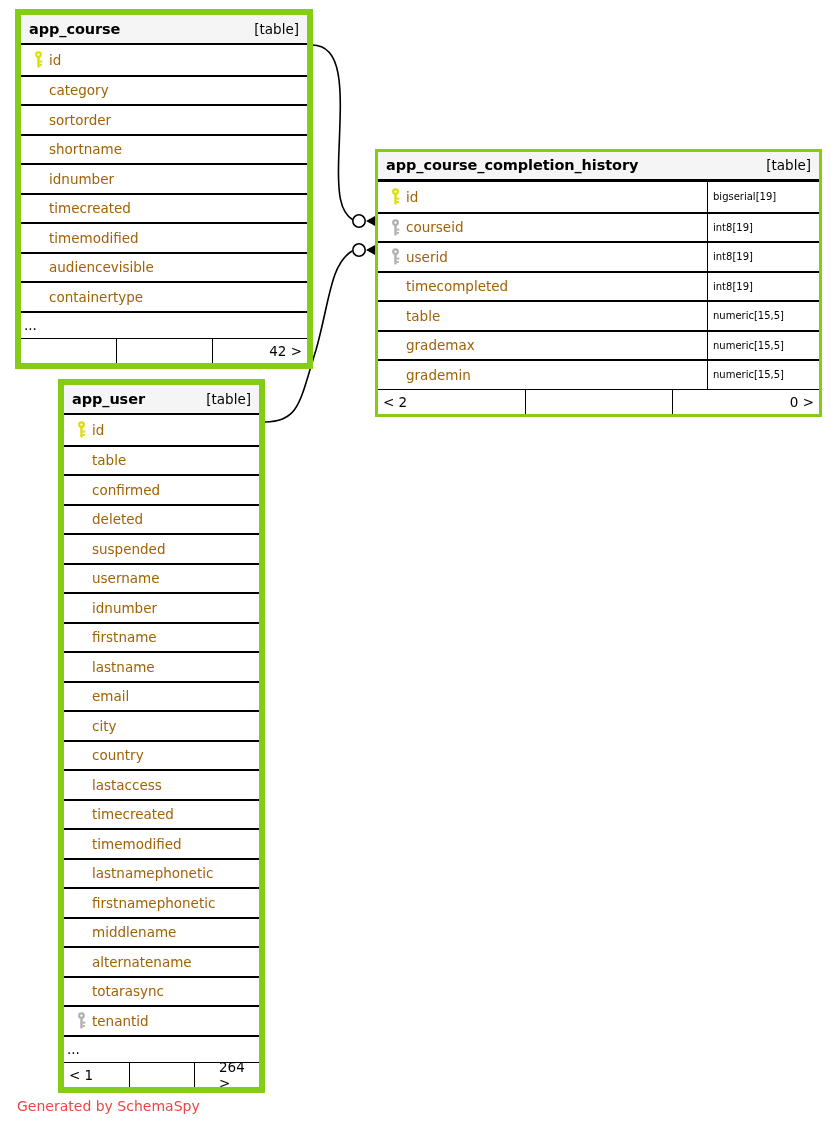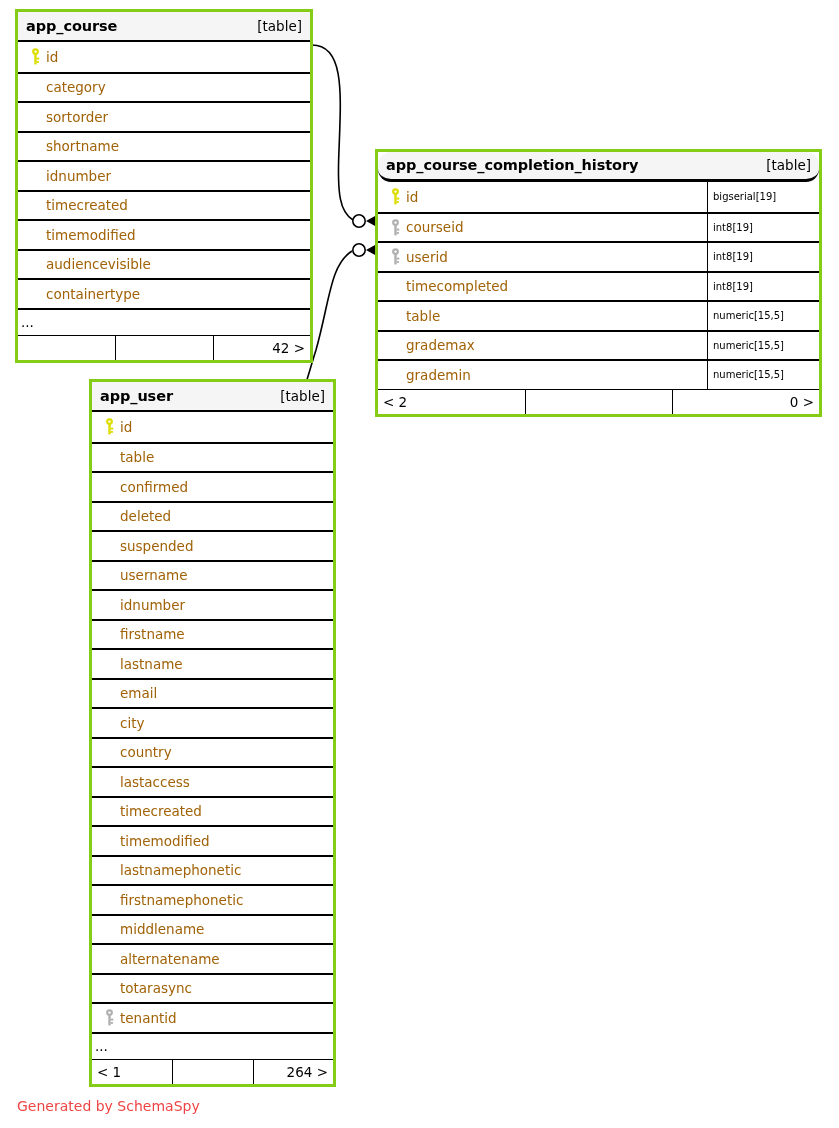--- a/index.html
+++ b/index.html
@@ -22,35 +22,35 @@
     left: 0; top: 0;
     width: 839px; height: 1128px;
     pointer-events: none;
     z-index: 1;
   }
 
   
   .table-box {
     position: absolute;
     background: #ffffff;
-    border: 3px solid #84cc16;
+    border: 6px solid #84cc16;
     z-index: 2;
   }
   .table-box.thick { border-width: 3px; }
 
   .tbl-header {
     display: flex;
     align-items: center;
     justify-content: space-between;
     background: #f5f5f5;
     border-bottom: 2px solid #000000;
     padding: 4px 8px 5px 8px;
     height: 30px;
   }
-  .thick > .tbl-header { border-bottom-width: 3px; border-radius: 13px; }
+  .thick > .tbl-header { border-bottom-width: 3px; }
   .tbl-name {
     font-weight: bold;
     font-size: 14.5px;
     color: #000000;
     letter-spacing: -0.1px;
   }
   .tbl-tag {
     font-size: 13.5px;
     color: #000000;
   }
@@ -314,21 +314,21 @@
           <div class="col-type">numeric[15,5]</div>
         </div>
         <div class="tbl-footer">
           <div class="foot-cell left">&lt; 2</div>
           <div class="foot-cell"></div>
           <div class="foot-cell right">0 &gt;</div>
         </div>
       </div>
   </div>
 
-  <div class="table-box" id="tbl-app_user" style="left:58px; top:379px; width:247px;margin-left:31px;">
+  <div class="table-box" id="tbl-app_user" style="left:58px; top:379px; width:207px;">
     <div class="tbl-header">
       <span class="tbl-name">app_user</span>
       <span class="tbl-tag">[table]</span>
     </div>
     <div>
         <div class="col-row">
           <div class="col-name">
             <span class="keyslot">
               <svg width="11" height="17" viewBox="0 0 11 17">
                 <circle cx="5.5" cy="3.6" r="3.4" fill="#dddd00"></circle>

